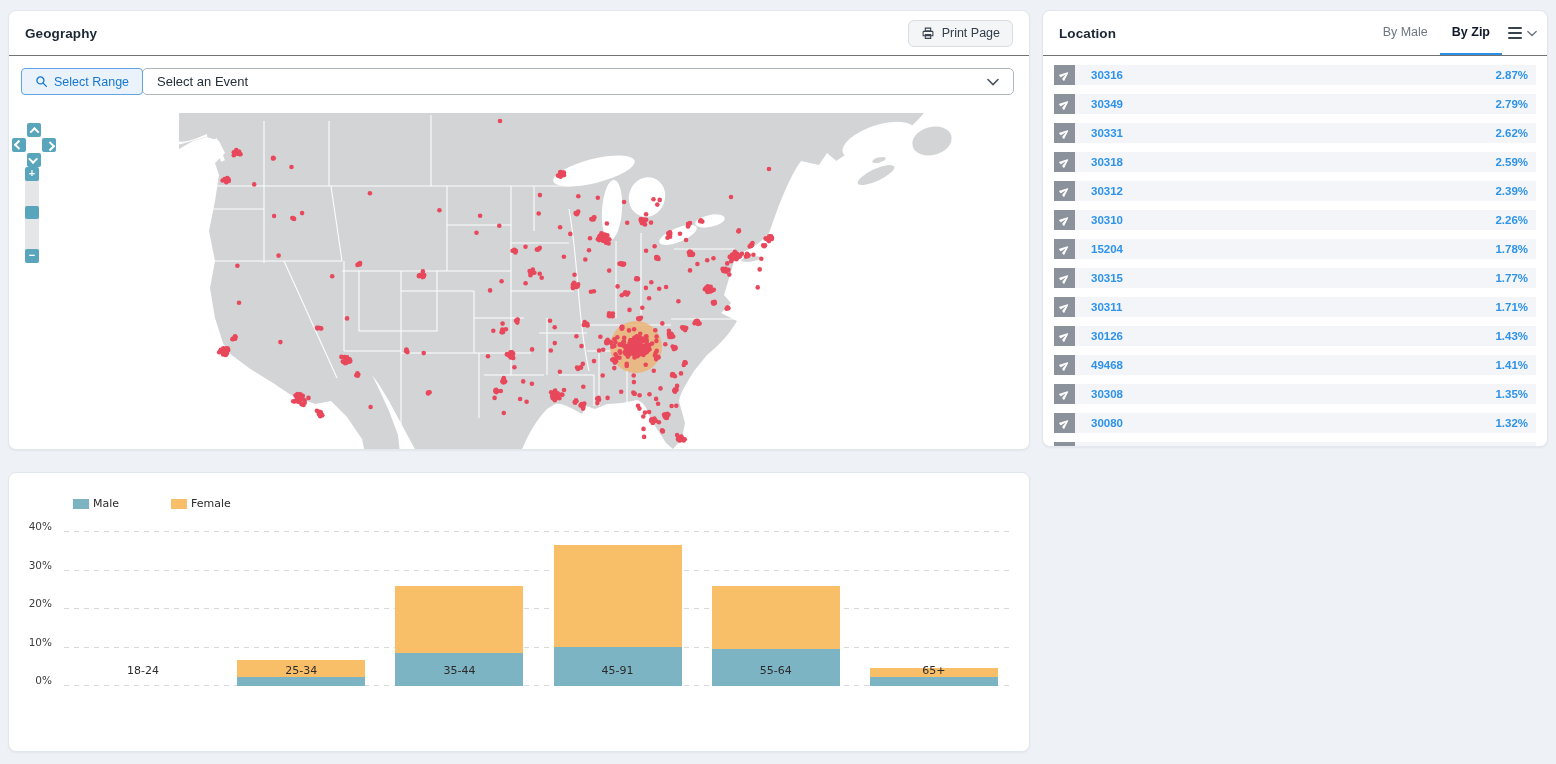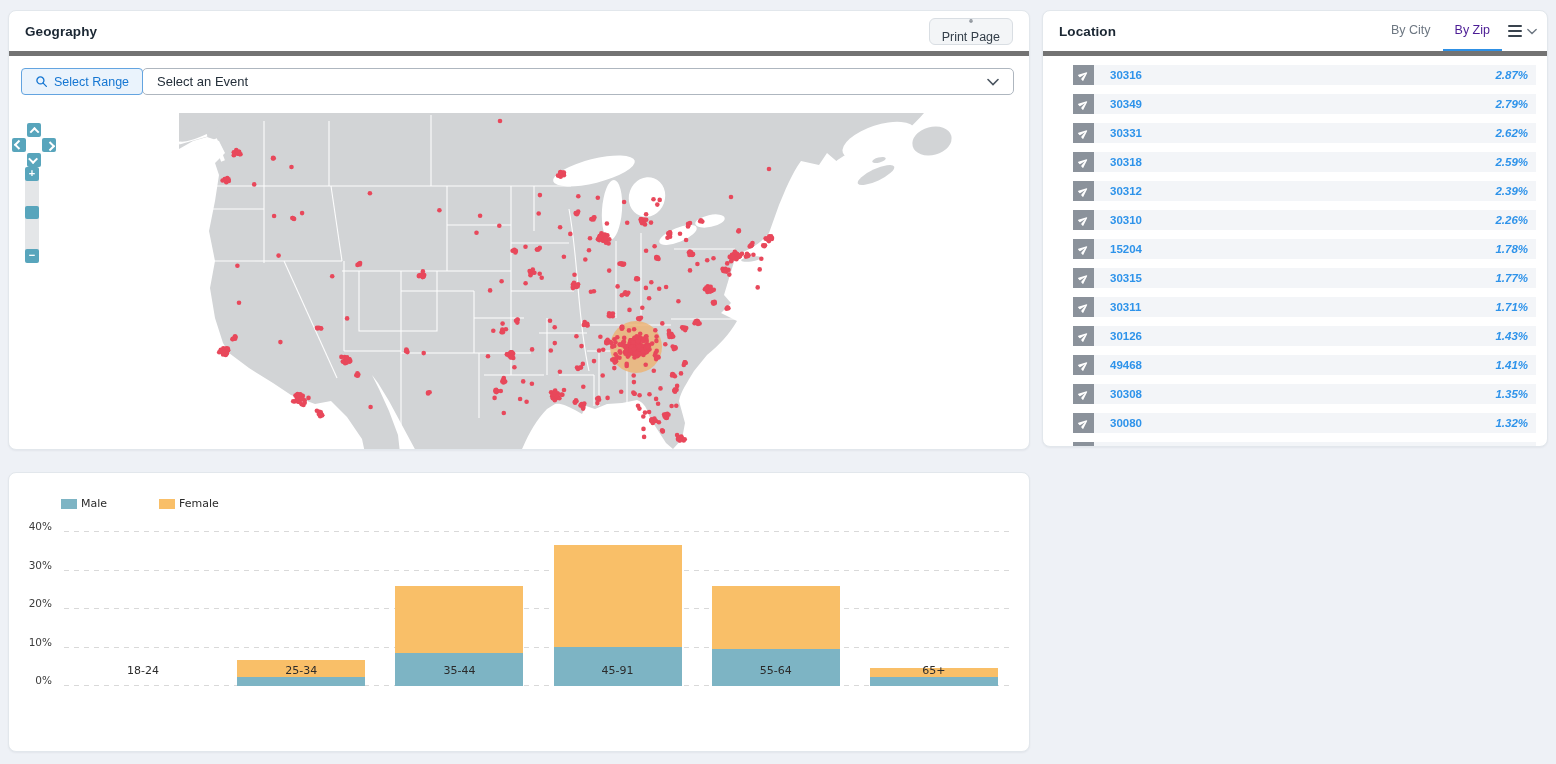--- a/index.html
+++ b/index.html
@@ -1,23 +1,23 @@
 <!DOCTYPE html>
 <html><head>
 <meta charset="utf-8">
 <style>
   html,body{margin:0;padding:0;background:#eef1f6;font-family:"Liberation Sans","DejaVu Sans",sans-serif;-webkit-font-smoothing:antialiased;}
   .page{width:1556px;height:764px;box-sizing:border-box;display:grid;grid-template-columns:1022px 506px;gap:20px 12px;padding:10px 8px;align-items:start;}
   .panel{background:#fff;border:1px solid #e2e7ec;border-radius:8px;box-shadow:0 1px 2px rgba(16,24,40,.05);box-sizing:border-box;overflow:hidden;position:relative;}
-  .panel-header{height:45px;box-sizing:border-box;border-bottom:5px solid #737373;display:flex;align-items:center;padding:0 16px;}
+  .panel-header{height:45px;box-sizing:border-box;border-bottom:1px solid #737373;display:flex;align-items:center;padding:0 16px;}
   .panel-title{font-size:13.5px;font-weight:700;color:#1b2733;letter-spacing:.1px;}
 
   
   .geo-panel{height:440px;}
-  .print-btn{margin-left:auto;display:flex;align-items:center;gap:7px;height:27px;padding:0 12px;background:#f3f5f7;border:1px solid #d9dee3;border-radius:6px;font-size:12.5px;color:#333e49;cursor:pointer;flex-direction:column;}
+  .print-btn{margin-left:auto;display:flex;align-items:center;gap:7px;height:27px;padding:0 12px;background:#f3f5f7;border:1px solid #d9dee3;border-radius:6px;font-size:12.5px;color:#333e49;cursor:pointer;}
   .geo-toolbar{display:flex;align-items:center;padding:12px 15px 12px 12px;}
   .select-range-btn{display:flex;align-items:center;gap:6px;height:27px;box-sizing:border-box;padding:0 13px;background:#eaf3fc;border:1px solid #63a4e0;border-radius:4px;color:#1576d2;font-size:12.5px;font-weight:500;cursor:pointer;position:relative;z-index:2;white-space:nowrap;}
   .event-select{flex:1;height:27px;box-sizing:border-box;margin-left:-1px;background:#fff;border:1px solid #aeb6bf;border-radius:5px;display:flex;align-items:center;padding:0 14px;font-size:13px;color:#242f3a;cursor:pointer;}
   .event-select .chev{margin-left:auto;}
   .map-wrap{position:relative;height:344px;overflow:hidden;}
   .map-svg{position:absolute;left:170px;top:6px;}
   
   .pan{position:absolute;left:3px;top:16px;width:45px;height:45px;}
   .pan .pbtn{position:absolute;width:14px;height:14px;background:#58a5bc;border-radius:2px;display:flex;align-items:center;justify-content:center;cursor:pointer;}
   .chevron{width:5px;height:5px;border-left:2px solid #fff;border-bottom:2px solid #fff;display:inline-block;}
@@ -27,34 +27,34 @@
   .chev-right{transform:rotate(225deg) translate(-1px,0);}
   
   .zoomer{position:absolute;left:16px;top:60px;width:14px;height:96px;background:#e4e6e8;border-radius:7px;}
   .zbtn{position:absolute;left:0;width:14px;height:14px;background:#58a5bc;border-radius:2px;color:#fff;font-size:11px;line-height:13px;text-align:center;cursor:pointer;font-weight:700;}
   .zhandle{position:absolute;left:0;top:39px;width:14px;height:13px;background:#58a5bc;border-radius:2px;cursor:grab;}
 
   
   .loc-panel{height:437px;}
   .loc-tabs{margin-left:auto;display:flex;align-items:stretch;height:100%;}
   .tab{display:flex;align-items:center;padding:0 12px;font-size:12.5px;color:#6d7782;cursor:pointer;box-sizing:border-box;border-bottom:2px solid transparent;}
-  .tab.active{color:#4c1d95;font-weight:400;border-bottom-color:#2e90e5;}
+  .tab.active{color:#0f172a;font-weight:700;border-bottom-color:#2e90e5;}
   .loc-menu{display:flex;align-items:center;gap:5px;margin-left:6px;cursor:pointer;}
   .hamburger{display:flex;flex-direction:column;gap:3px;}
   .hamburger i{display:block;width:14px;height:2px;background:#39434e;border-radius:1px;}
-  .loc-rows{padding:9px 11px 0 11px;margin-left:19px;}
+  .loc-rows{padding:9px 11px 0 11px;}
   .loc-row{display:flex;align-items:center;height:20px;background:#f3f5f8;margin-bottom:9px;cursor:pointer;}
   .loc-ic{width:21px;height:20px;background:#8b929b;display:flex;align-items:center;justify-content:center;flex:none;}
   .loc-zip{margin-left:16px;font-size:11.5px;font-weight:700;color:#2e93ea;}
-  .loc-pct{margin-left:auto;margin-right:8px;font-size:11.5px;font-weight:700;color:#2e93ea;font-style:italic;}
+  .loc-pct{margin-left:auto;margin-right:8px;font-size:11.5px;font-weight:700;color:#2e93ea;}
 
   
   .age-panel{height:280px;}
   .age-body{position:relative;height:234px;font-family:"DejaVu Sans",sans-serif;}
-  .age-legend{position:absolute;left:52px;top:24px;display:flex;justify-content:space-between;}
+  .age-legend{position:absolute;left:64px;top:24px;display:flex;justify-content:space-between;}
   .legend-item{display:flex;align-items:center;gap:4px;margin-right:52px;cursor:pointer;}
   .legend-swatch{width:16px;height:10px;}
   .legend-label{font-size:11px;color:#2b2b2b;}
   .age-ylabels{position:absolute;left:0;top:59px;bottom:21px;width:48px;}
   .age-ylab{position:absolute;right:5px;font-size:10.5px;color:#3c3c3c;transform:translateY(-6px);}
   .age-plot{position:absolute;left:55px;right:16px;top:59px;bottom:21px;}
   .gridline{position:absolute;left:0;right:0;height:1px;background-image:repeating-linear-gradient(to right,#d9d9d9 0 5px,transparent 5px 10px);}
   .bar-seg{position:absolute;}
   .age-cat{position:absolute;bottom:9px;font-size:11px;color:#2b2b2b;text-align:center;z-index:3;}
 
@@ -1092,21 +1092,21 @@
         <div class="zhandle"></div>
         <div class="zbtn" style="bottom:0">−</div>
       </div>
     </div>
   </section>
 
   <aside class="panel loc-panel">
     <header class="panel-header" style="padding-right:10px">
       <span class="panel-title">Location</span>
       <div class="loc-tabs">
-        <div class="tab">By City</div>
+        <div class="tab">By Male</div>
         <div class="tab active">By Zip</div>
       </div>
       <div class="loc-menu">
         <span class="hamburger">
             <i></i>
             <i></i>
             <i></i>
           </span>
         <svg width="10" height="7" viewBox="0 0 12 8">
             <path d="M1 1.5 L6 6.5 L11 1.5" fill="none" stroke="#6d7782" stroke-width="1.6" stroke-linecap="round"></path>

